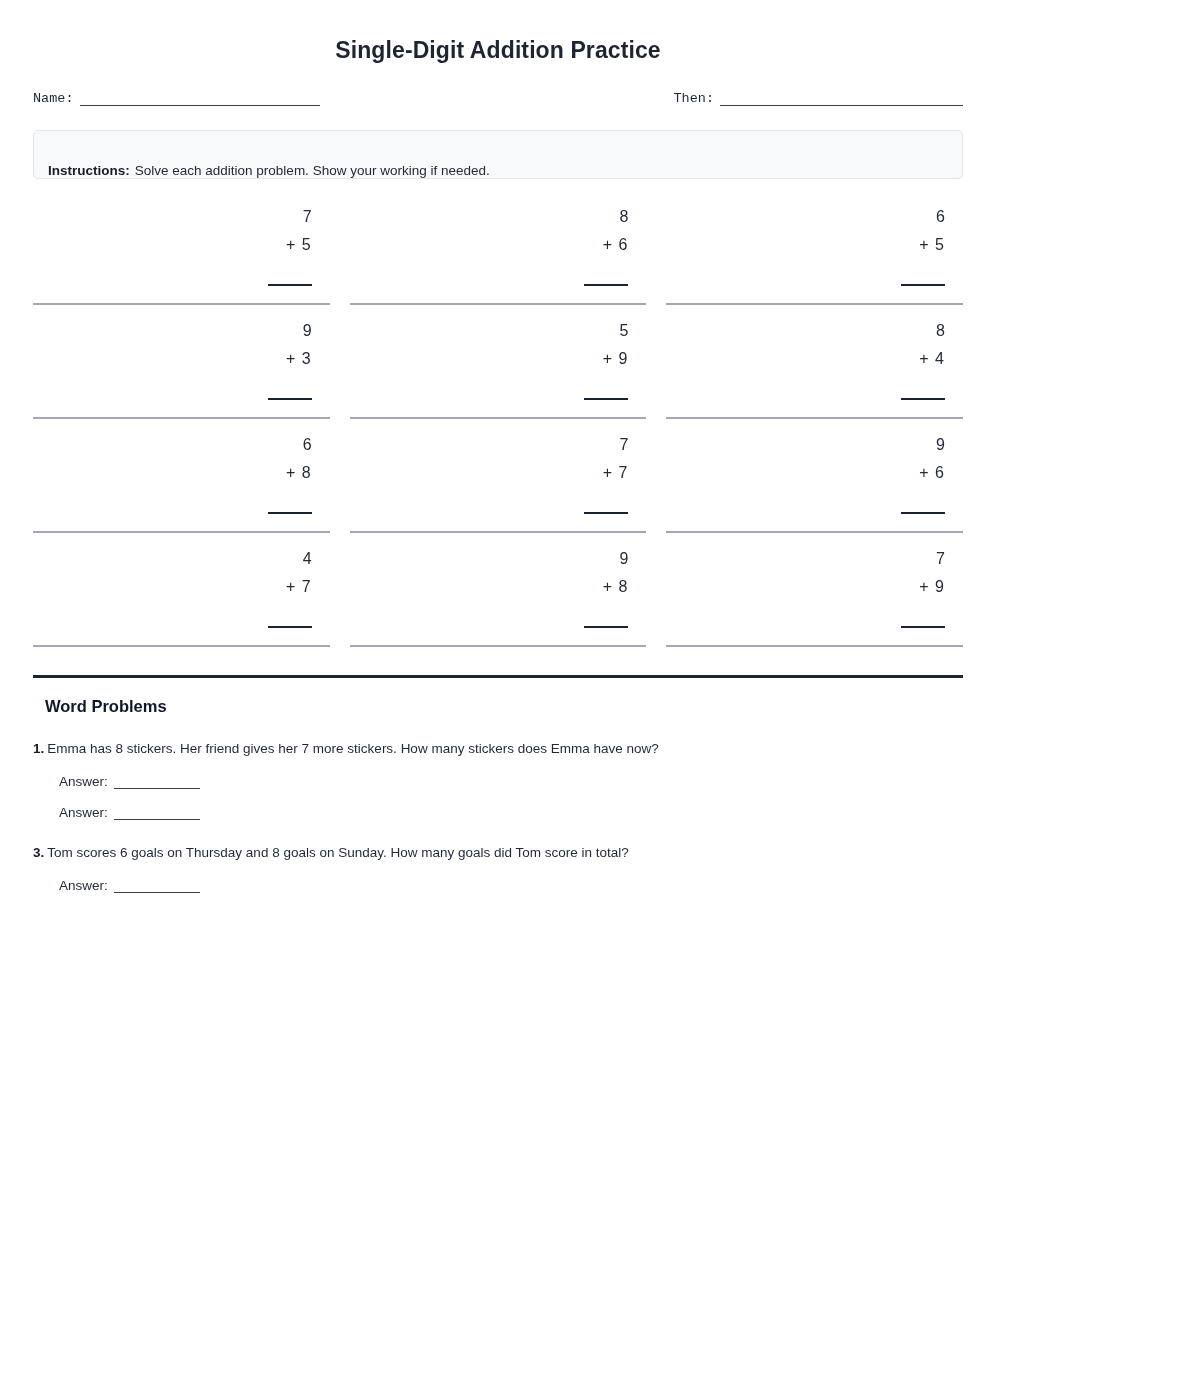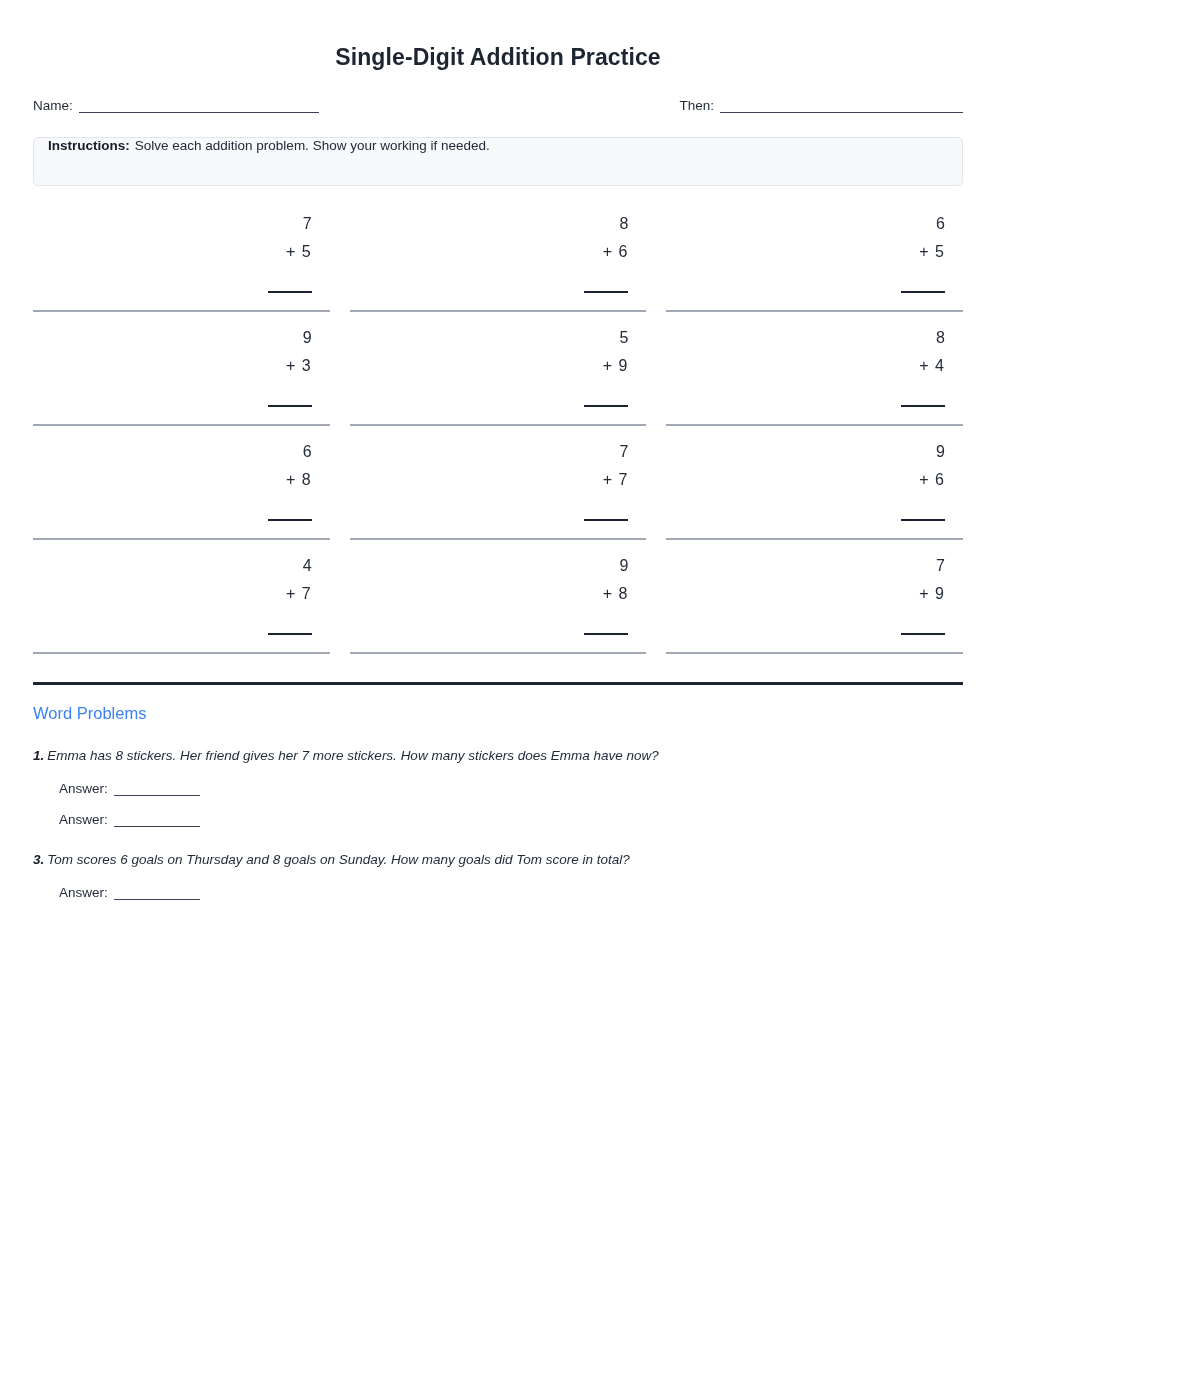--- a/index.html
+++ b/index.html
@@ -12,21 +12,21 @@
     height: 1400px;
     font-family: "Liberation Sans", sans-serif;
     color: #1f2937;
     -webkit-font-smoothing: antialiased;
   }
   .page {
     position: relative;
     width: 996px;
     height: 1400px;
     box-sizing: border-box;
-    padding: 12px 33px;
+    padding: 5px 33px;
   }
 
   
   .worksheet-title {
     margin: 0;
     padding-top: 32px;
     text-align: center;
     font-size: 23px;
     font-weight: bold;
     letter-spacing: 0.1px;
@@ -34,20 +34,21 @@
   }
 
   
   .meta-row {
     display: flex;
     justify-content: space-between;
     align-items: flex-end;
     margin-top: 27px;
     font-size: 13.5px;
     color: #1f2937;
+    font-family: Liberation Mono, monospace;
   }
   .meta-field {
     display: flex;
     align-items: flex-end;
     white-space: nowrap;
   }
   .meta-label { font-size: 13.5px; color: #1f2937; }
   .meta-blank {
     display: inline-block;
     border-bottom: 1px solid #3a4254;
@@ -56,21 +57,21 @@
   }
   .meta-blank.name-blank { width: 240px; }
   .meta-blank.date-blank { width: 243px; }
 
   
   .instructions-box {
     margin-top: 24px;
     box-sizing: border-box;
     height: 49px;
     display: flex;
-    align-items: flex-start;
+    align-items: flex-end;
     background: #f8f9fb;
     border: 1px solid #e2e5ea;
     border-radius: 5px;
     padding: 0 14px;
     font-size: 13.5px;
     color: #232a38;
   }
   .instructions-label {
     font-weight: bold;
     margin-right: 5px;
@@ -112,31 +113,30 @@
 
   
   .section-divider {
     margin-top: 28px;
     border: 0;
     border-top: 3px solid #1e2532;
   }
 
   
   .word-problems-heading {
-    margin: 19px 0 0 0;
+    margin: 19px 0 0 12px;
     font-size: 16.5px;
-    font-weight: normal;
-    color: #3b82f6;
+    font-weight: bold;
+    color: #0f172a;
   }
   .word-problem {
     margin-top: 24px;
     font-size: 13.5px;
     color: #1f2937;
     line-height: 1.35;
-    font-style: italic;
   }
   .wp-number {
     font-weight: bold;
     margin-right: 3px;
     color: #161c28;
   }
   .wp-answer-row {
     margin-top: 16px;
     margin-left: 26px;
     font-size: 13.5px;

